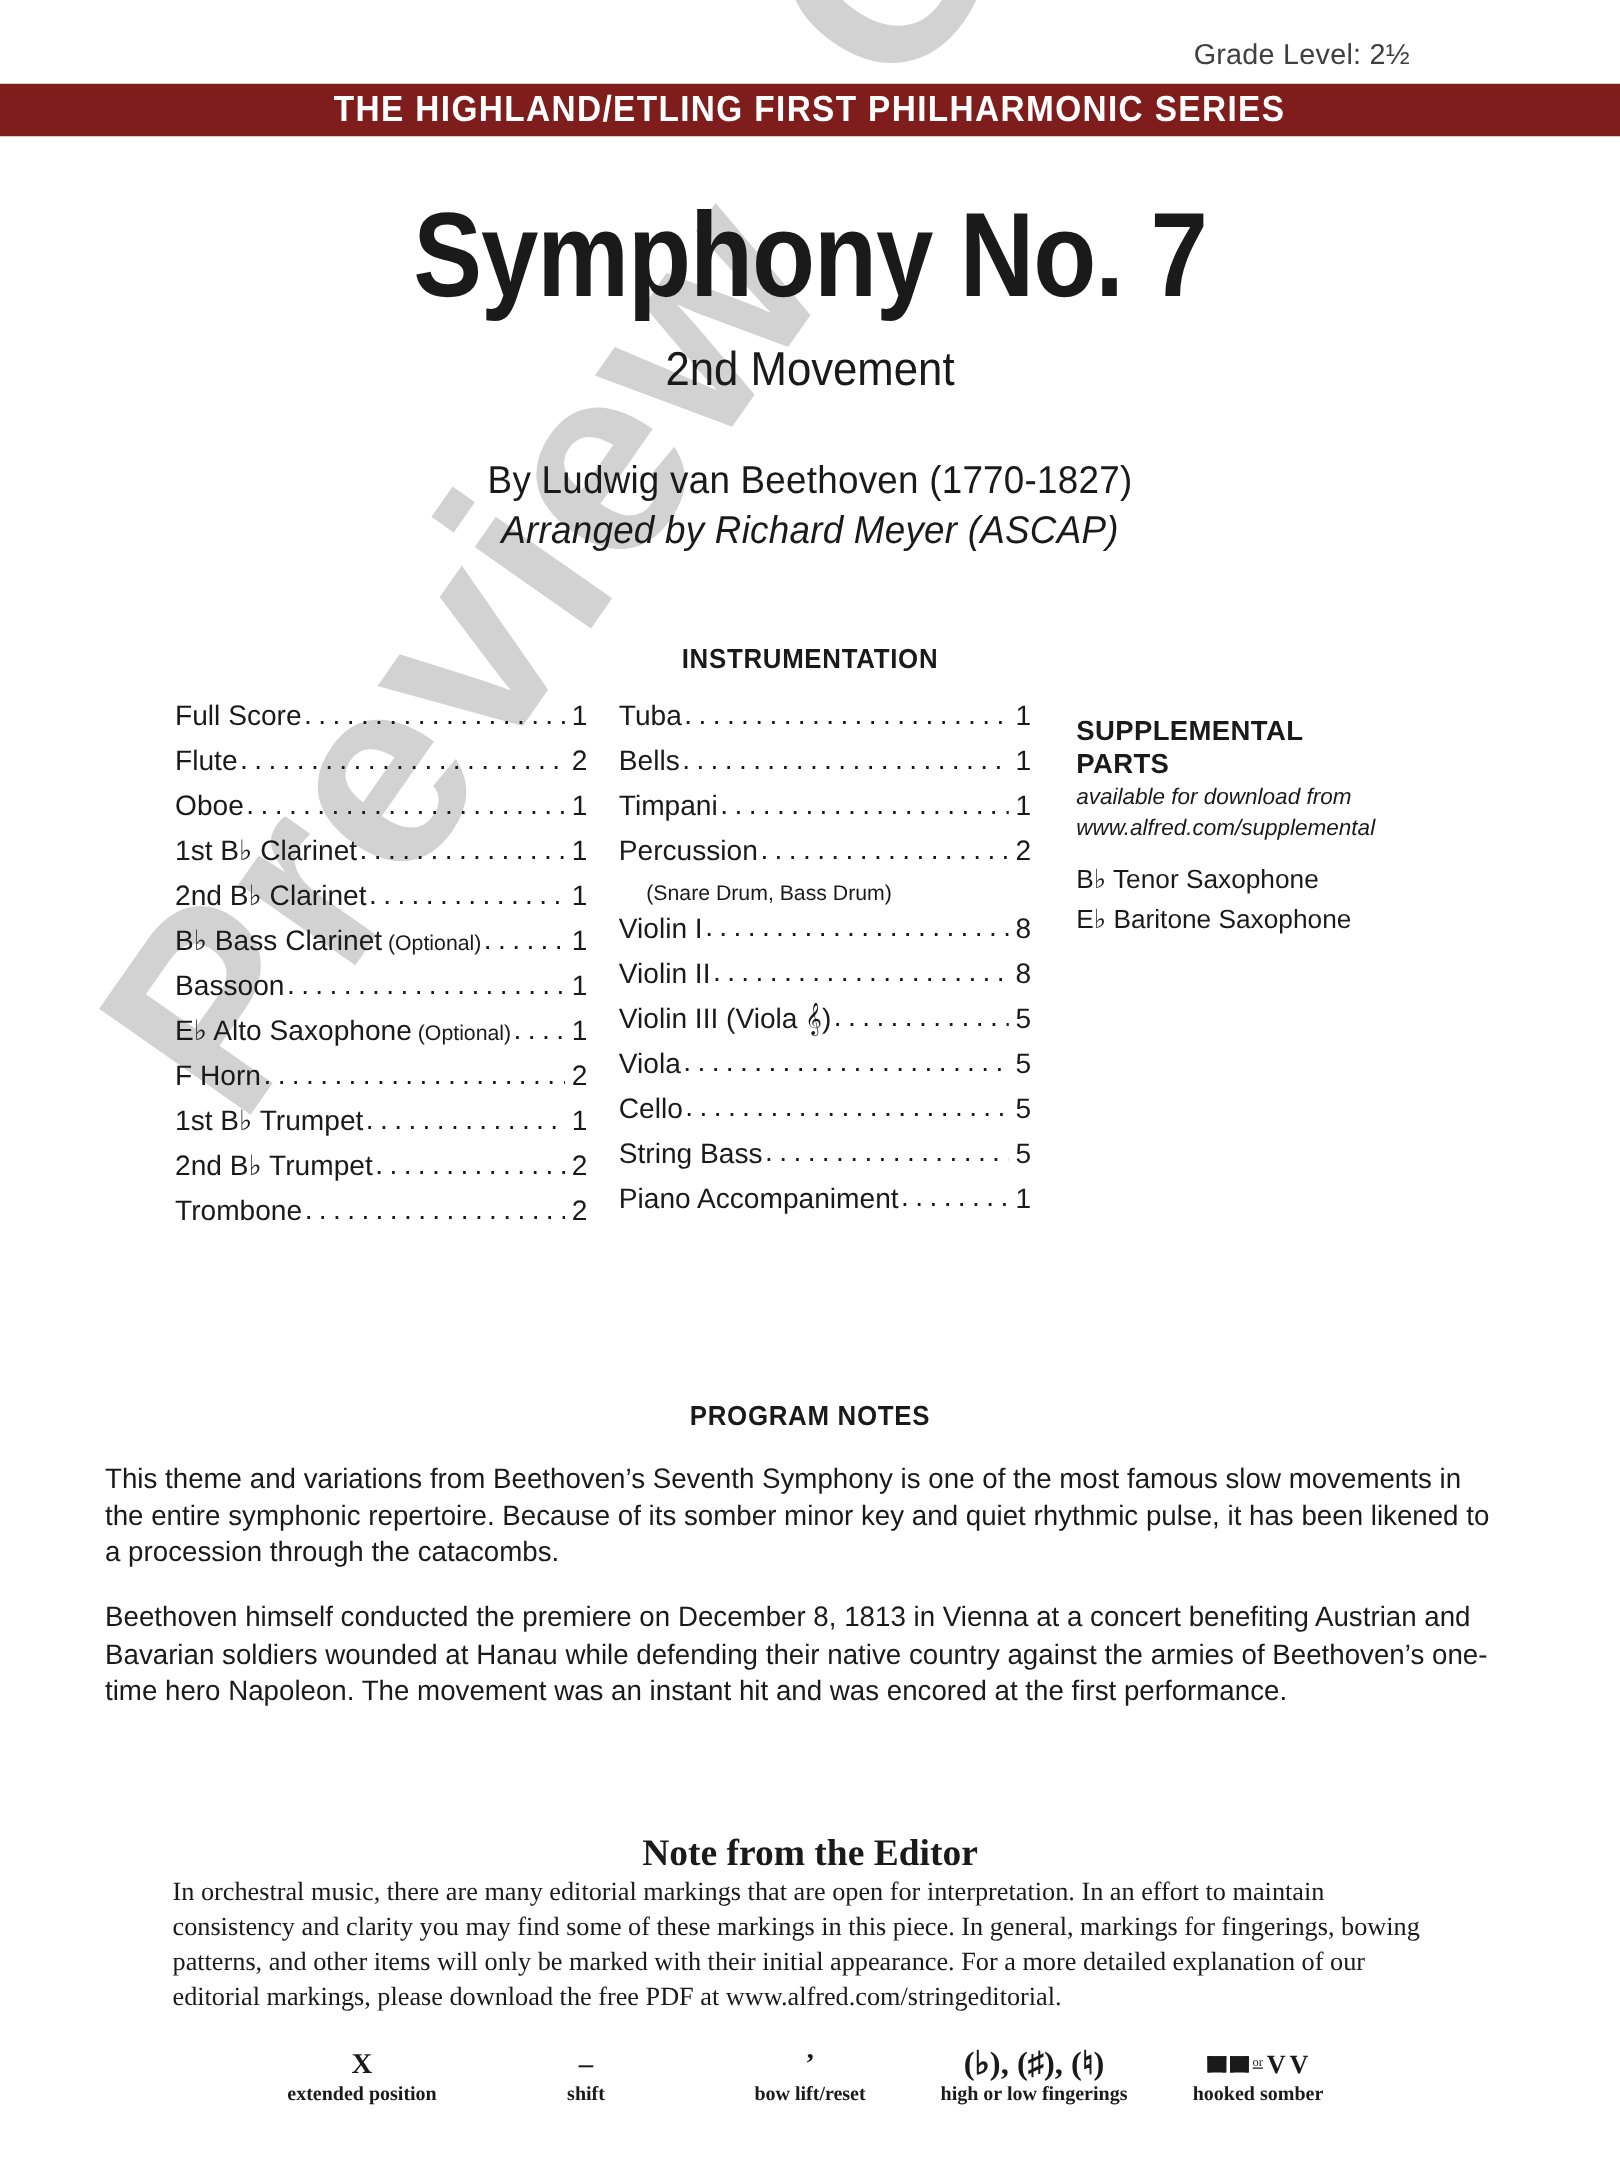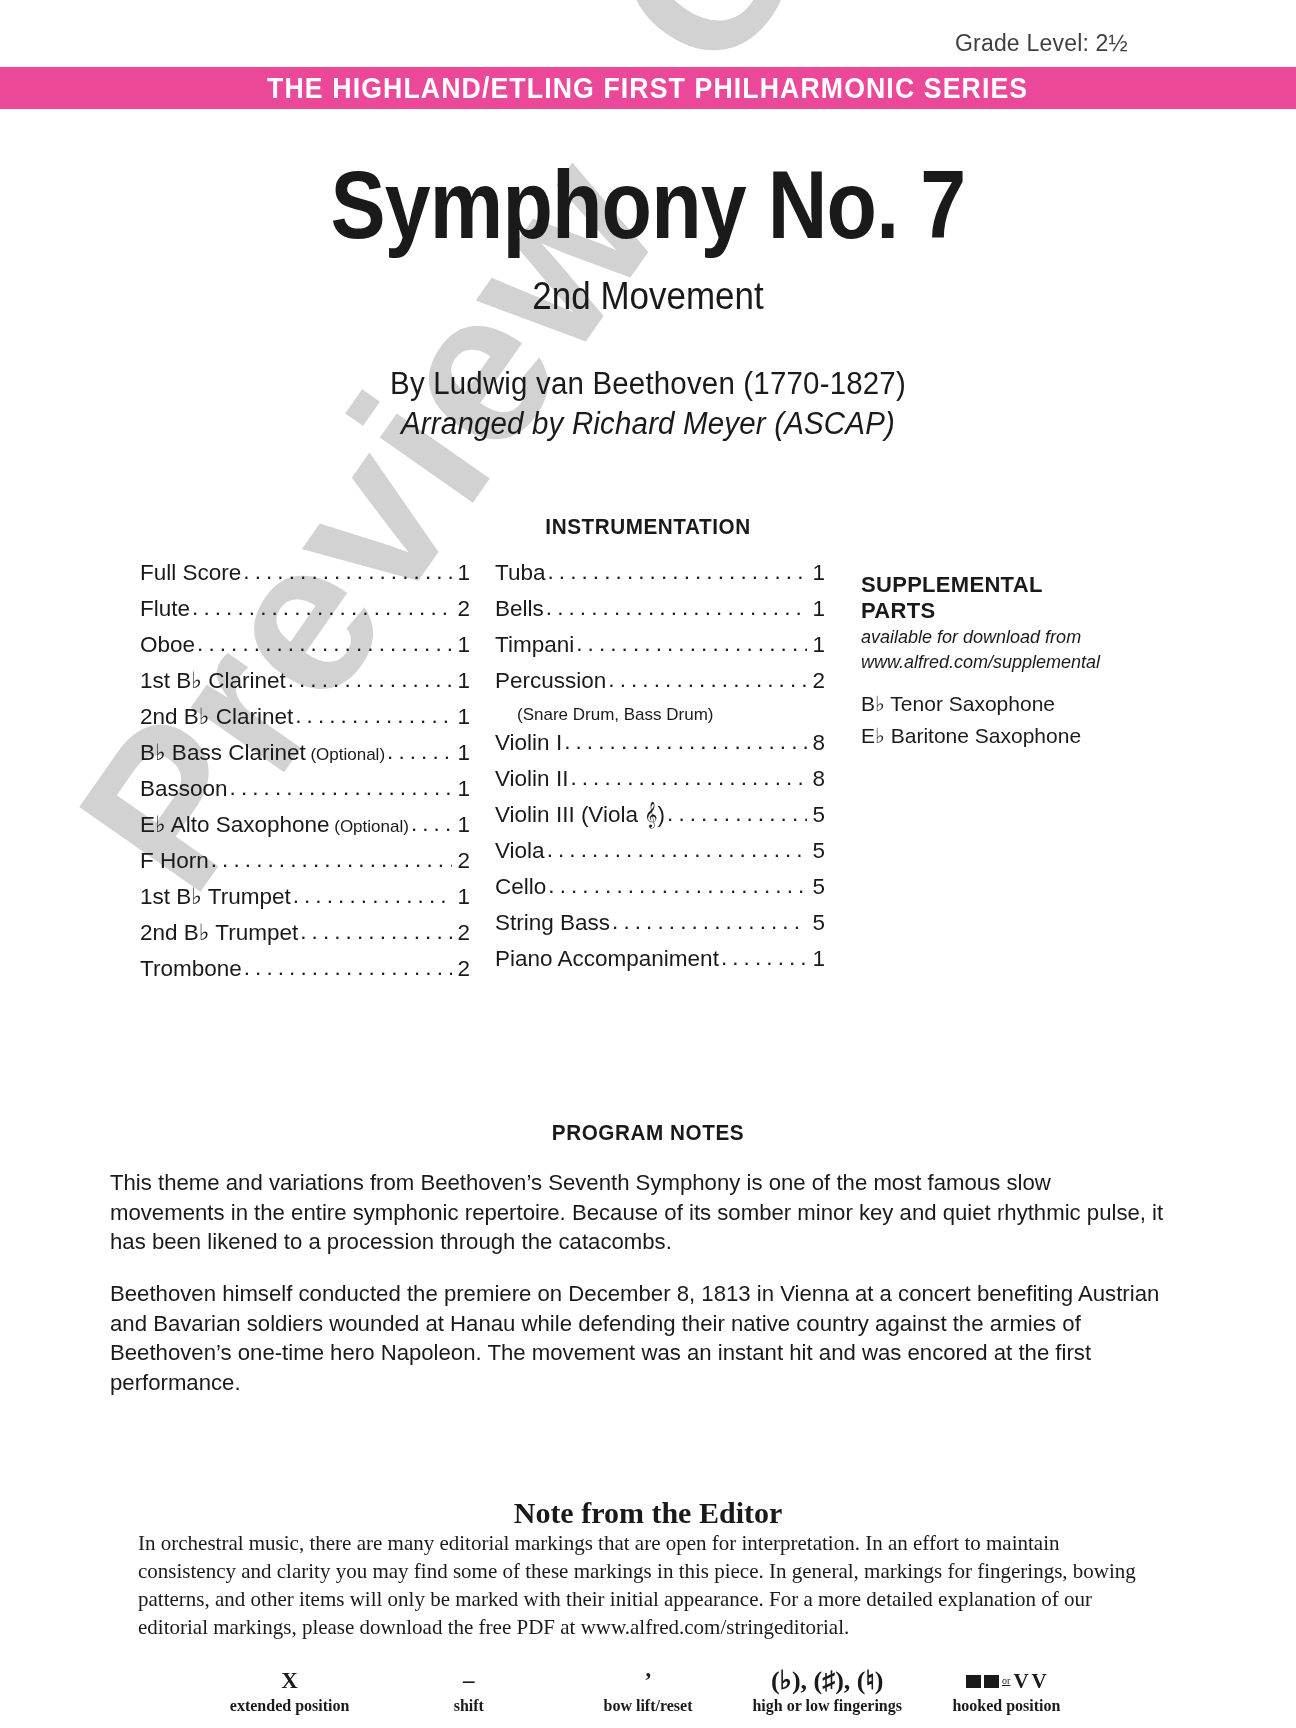--- a/index.html
+++ b/index.html
@@ -50,21 +50,21 @@
   .grade-row {
     text-align: right;
     padding: 30px 168px 0 0;
     font-size: 23px;
     color: #404040;
     letter-spacing: 0.2px;
   }
 
   
   .banner {
-    background: #ec4899;
+    background: #7f1d1d;
     height: 42px;
     margin-top: 10px;
     display: flex;
     align-items: center;
     justify-content: center;
   }
   .banner-text {
     color: #ffffff;
     font-size: 29px;
     font-weight: bold;
@@ -179,21 +179,21 @@
 
   
   .pn-heading {
     text-align: center;
     font-size: 22px;
     font-weight: bold;
     letter-spacing: 0.6px;
     margin-top: 126px;
     transform: scaleX(0.94);
   }
-  .pn-body { padding: 0 110px; margin-top: 22px; }
+  .pn-body { padding: 0 84px; margin-top: 22px; }
   .pn-para {
     font-size: 22.5px;
     line-height: 1.32;
     text-align: left;
     margin-bottom: 22px;
     transform: scaleX(0.985);
     transform-origin: left center;
   }
 
   
@@ -433,17 +433,17 @@
         <div class="sym-label">high or low fingerings</div>
       </div>
       <div class="sym-item">
         <div class="sym-glyph"><span class="bowing">
             <span class="hook"></span>
             <span class="hook"></span>
             <span class="orword">or</span>
             <span class="vee">V</span>
             <span class="vee">V</span>
           </span></div>
-        <div class="sym-label">hooked position</div>
+        <div class="sym-label">hooked somber</div>
       </div>
     </div>
 
 </div>
 
 </body></html>

